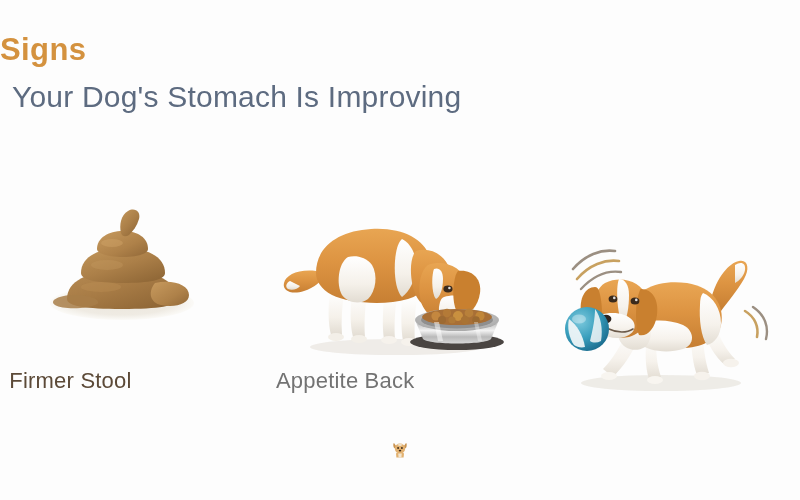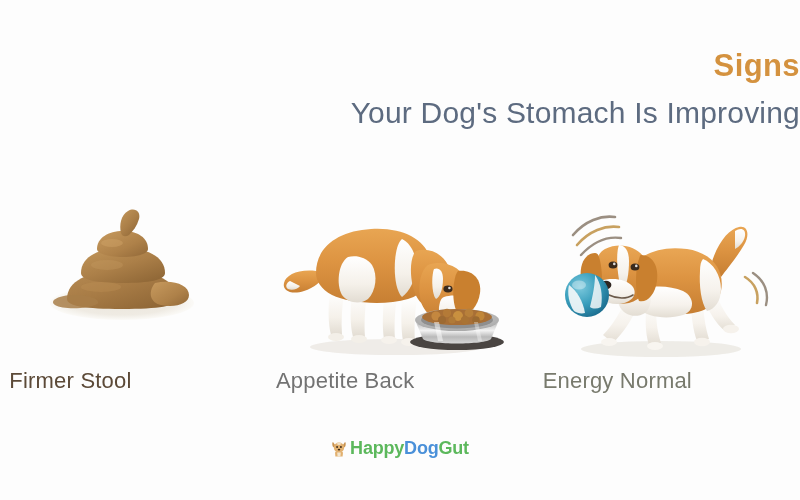--- a/index.html
+++ b/index.html
@@ -20,24 +20,24 @@
     position: relative;
     width: 800px;
     height: 500px;
     background: #fdfdfd;
     box-sizing: border-box;
   }
 
   
   .header {
     position: absolute;
-    top: 46px;
+    top: 30px;
     left: 0;
     width: 800px;
-    text-align: right;
+    text-align: left;
   }
   .title-main {
     font-size: 31px;
     font-weight: 600;
     letter-spacing: 0.4px;
     color: #d4923f;
     line-height: 40px;
     margin: 0;
   }
   .title-sub {
@@ -372,35 +372,33 @@
           <path d="M66 96 C74 100 84 100 90 96" fill="none" stroke="#6b5a4a" stroke-width="1.6" stroke-linecap="round"></path>
 
           <circle cx="44" cy="96" r="22" fill="url(#ballGrad)"></circle>
           <path d="M26 86 C34 92 40 102 42 114 C38 115 34 114 31 112
                    C26 105 24 94 26 86 Z" fill="#f3f7f8" opacity="0.92"></path>
           <path d="M52 76 C58 84 60 96 58 108 C54 110 50 110 47 108
                    C50 96 52 85 52 76 Z" fill="#f3f7f8" opacity="0.85"></path>
           <ellipse cx="36" cy="86" rx="7" ry="4.6" fill="#ffffff" opacity="0.35"></ellipse>
         </svg>
       </div>
-      <div class="caption cap-energy">Energy Normal</div>
     </div>
 
   </div>
 
   <div class="footer">
     <span class="logo-mark">
       <svg viewBox="0 0 16 18" xmlns="http://www.w3.org/2000/svg">
         <path d="M2 3 C1 3 1 7 2.4 8.2 L4.4 6.6 Z" fill="#c8924f"></path>
         <path d="M14 3 C15 3 15 7 13.6 8.2 L11.6 6.6 Z" fill="#c8924f"></path>
         <ellipse cx="8" cy="8.6" rx="5.2" ry="5" fill="#e2b170"></ellipse>
         <path d="M5.4 4.6 C6.6 3.8 9.4 3.8 10.6 4.6 C10 6.4 6 6.4 5.4 4.6 Z" fill="#f3e6cf"></path>
         <circle cx="6.1" cy="8" r="0.95" fill="#3d2b1a"></circle>
         <circle cx="9.9" cy="8" r="0.95" fill="#3d2b1a"></circle>
         <ellipse cx="8" cy="10.6" rx="1.25" ry="0.95" fill="#3d2b1a"></ellipse>
         <path d="M4 13.4 C5.2 12.6 10.8 12.6 12 13.4 L11.6 17.4 L4.4 17.4 Z" fill="#e2b170"></path>
         <path d="M6.2 13.6 L9.8 13.6 L9.4 17.4 L6.6 17.4 Z" fill="#f3e6cf"></path>
       </svg>
     </span>
-    <span class="logo-text"><span class="logo-happy">Happy</span><span class="logo-dog">Dog</span><span class="logo-gut">Gut</span></span>
   </div>
 
 </div>
 
 </body></html>

